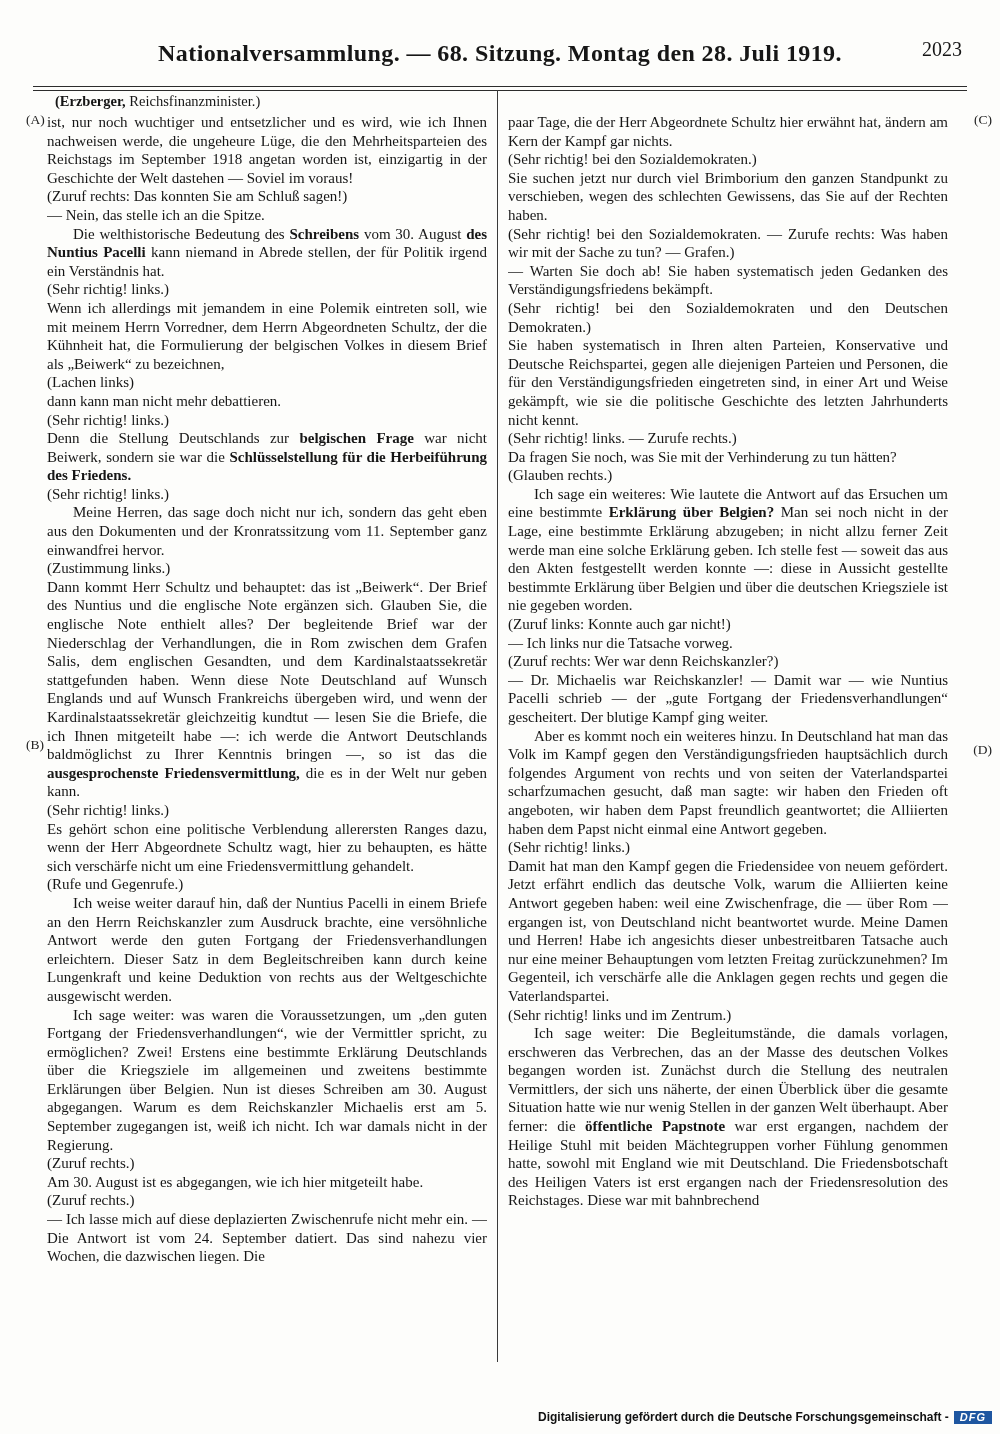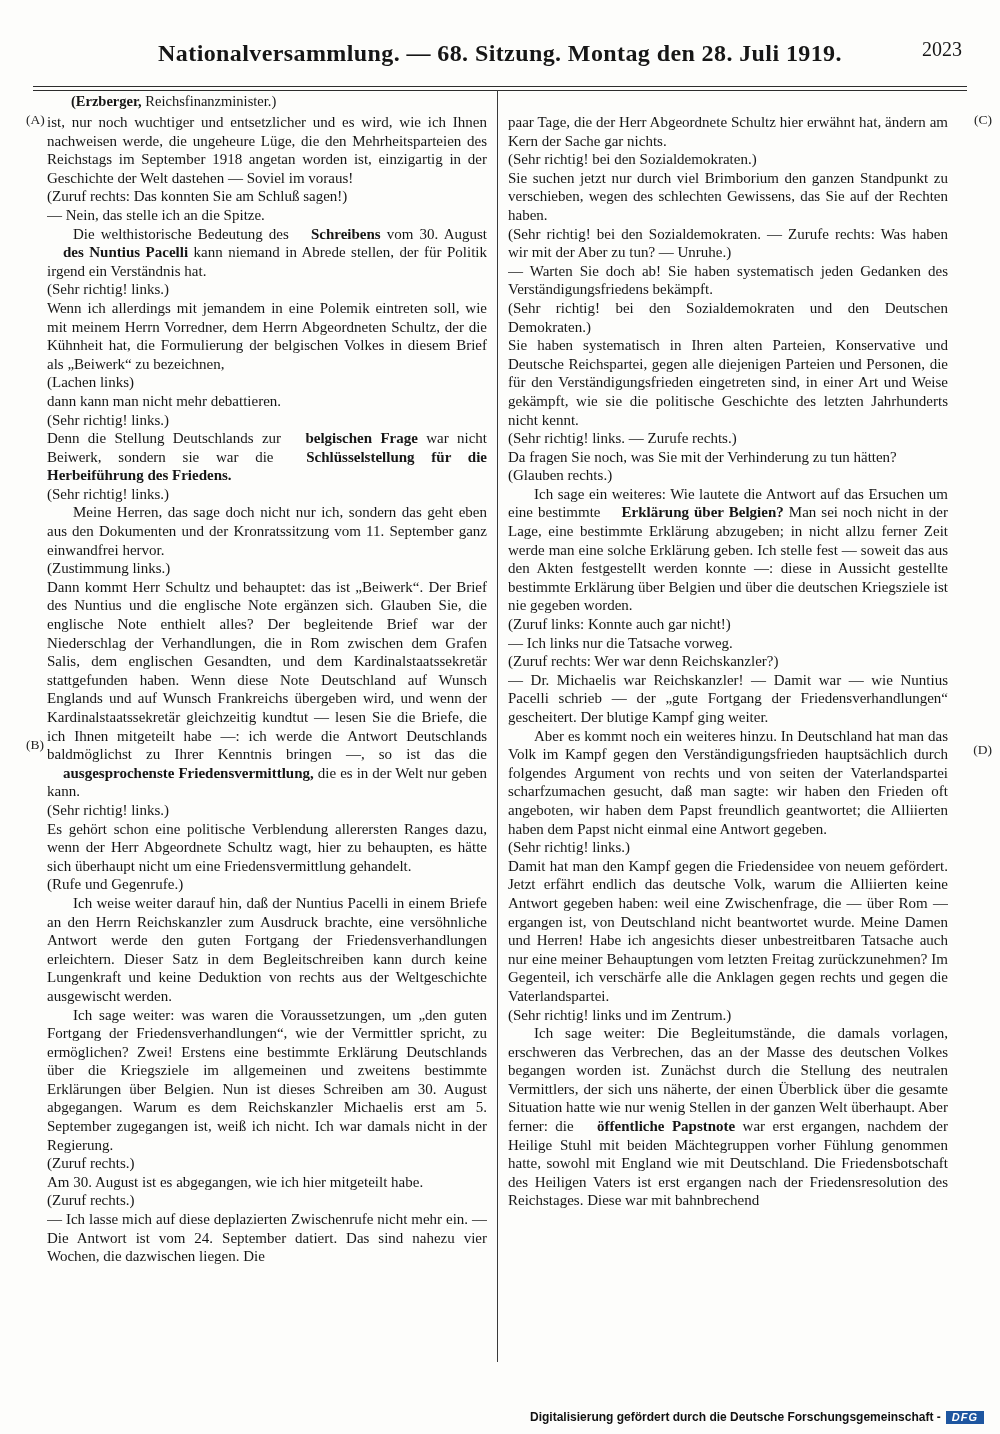--- a/index.html
+++ b/index.html
@@ -38,32 +38,32 @@
     position:absolute;width:440px;top:113px;height:1262px;
     font-size:15px;line-height:18.6px;text-align:justify;
     overflow:hidden;
   }
   .col-left{left:47px;}
   .col-right{left:508px;}
   .col p{margin:0;padding:0;}
   .para{text-align:justify;}
   .para.indent{text-indent:26px;}
   .stage{}
-  .b{font-weight:bold;margin-left:16px;}
+  .b{font-weight:bold;}
   .margin-marker{
     position:absolute;
     font-size:13.5px;font-family:"Liberation Serif",serif;
     color:#222;
   }
   .mk-a{left:26px;top:112px;}
   .mk-b{left:26px;top:737px;}
   .mk-c{right:8px;top:112px;}
   .mk-d{right:8px;top:742px;}
   .footer{
-    position:absolute;right:16px;bottom:10px;
+    position:absolute;right:8px;bottom:10px;
     display:flex;align-items:center;gap:5px;
     font-family:"Liberation Sans","DejaVu Sans",sans-serif;
     font-size:12px;font-weight:bold;color:#111;
   }
   .dfg-logo{
     display:inline-block;background:#1e56a0;color:#fff;
     font-size:11px;font-weight:bold;font-style:italic;
     padding:0 6px;letter-spacing:1px;line-height:13px;
   }
 </style>
@@ -93,34 +93,34 @@
       <p class="para"><span>Wenn ich allerdings mit jemandem in eine Polemik eintreten soll, wie mit meinem Herrn Vorredner, dem Herrn Abgeordneten Schultz, der die Kühnheit hat, die Formulierung der belgischen Volkes in diesem Brief als „Beiwerk“ zu bezeichnen,</span></p>
       <p class="stage">(Lachen links)</p>
       <p class="para"><span>dann kann man nicht mehr debattieren.</span></p>
       <p class="stage">(Sehr richtig! links.)</p>
       <p class="para"><span>Denn die Stellung Deutschlands zur </span><span class="b">belgischen Frage</span><span> war nicht Beiwerk, sondern sie war die </span><span class="b">Schlüsselstellung für die Herbeiführung des Friedens.</span></p>
       <p class="stage">(Sehr richtig! links.)</p>
       <p class="para indent"><span>Meine Herren, das sage doch nicht nur ich, sondern das geht eben aus den Dokumenten und der Kronratssitzung vom 11. September ganz einwandfrei hervor.</span></p>
       <p class="stage">(Zustimmung links.)</p>
       <p class="para"><span>Dann kommt Herr Schultz und behauptet: das ist „Beiwerk“.  Der Brief des Nuntius und die englische Note ergänzen sich.  Glauben Sie, die englische Note enthielt alles?  Der begleitende Brief war der Niederschlag der Verhandlungen, die in Rom zwischen dem Grafen Salis, dem englischen Gesandten, und dem Kardinalstaatssekretär stattgefunden haben.  Wenn diese Note Deutschland auf Wunsch Englands und auf Wunsch Frankreichs übergeben wird, und wenn der Kardinalstaatssekretär gleichzeitig kundtut — lesen Sie die Briefe, die ich Ihnen mitgeteilt habe —: ich werde die Antwort Deutschlands baldmöglichst zu Ihrer Kenntnis bringen —, so ist das die </span><span class="b">ausgesprochenste Friedensvermittlung,</span><span> die es in der Welt nur geben kann.</span></p>
       <p class="stage">(Sehr richtig! links.)</p>
-      <p class="para"><span>Es gehört schon eine politische Verblendung allerersten Ranges dazu, wenn der Herr Abgeordnete Schultz wagt, hier zu behaupten, es hätte sich überhaupt nicht um eine Friedensvermittlung gehandelt.</span></p>
+      <p class="para"><span>Es gehört schon eine politische Verblendung allerersten Ranges dazu, wenn der Herr Abgeordnete Schultz wagt, hier zu behaupten, es hätte sich verschärfe nicht um eine Friedensvermittlung gehandelt.</span></p>
       <p class="stage">(Rufe und Gegenrufe.)</p>
       <p class="para indent"><span>Ich weise weiter darauf hin, daß der Nuntius Pacelli in einem Briefe an den Herrn Reichskanzler zum Ausdruck brachte, eine versöhnliche Antwort werde den guten Fortgang der Friedensverhandlungen erleichtern.  Dieser Satz in dem Begleitschreiben kann durch keine Lungenkraft und keine Deduktion von rechts aus der Weltgeschichte ausgewischt werden.</span></p>
       <p class="para indent"><span>Ich sage weiter: was waren die Voraussetzungen, um „den guten Fortgang der Friedensverhandlungen“, wie der Vermittler spricht, zu ermöglichen?  Zwei! Erstens eine bestimmte Erklärung Deutschlands über die Kriegsziele im allgemeinen und zweitens bestimmte Erklärungen über Belgien.  Nun ist dieses Schreiben am 30. August abgegangen.  Warum es dem Reichskanzler Michaelis erst am 5. September zugegangen ist, weiß ich nicht.  Ich war damals nicht in der Regierung.</span></p>
       <p class="stage">(Zuruf rechts.)</p>
       <p class="para"><span>Am 30. August ist es abgegangen, wie ich hier mitgeteilt habe.</span></p>
       <p class="stage">(Zuruf rechts.)</p>
       <p class="para"><span>— Ich lasse mich auf diese deplazierten Zwischenrufe nicht mehr ein. — Die Antwort ist vom 24. September datiert. Das sind nahezu vier Wochen, die dazwischen liegen.  Die</span></p>
     </div>
   <div class="col col-right">
-      <p class="para"><span>paar Tage, die der Herr Abgeordnete Schultz hier erwähnt hat, ändern am Kern der Sache gar nichts.</span></p>
+      <p class="para"><span>paar Tage, die der Herr Abgeordnete Schultz hier erwähnt hat, ändern am Kern der Kampf gar nichts.</span></p>
       <p class="stage">(Sehr richtig! bei den Sozialdemokraten.)</p>
       <p class="para"><span>Sie suchen jetzt nur durch viel Brimborium den ganzen Standpunkt zu verschieben, wegen des schlechten Gewissens, das Sie auf der Rechten haben.</span></p>
-      <p class="stage">(Sehr richtig! bei den Sozialdemokraten. — Zurufe rechts: Was haben wir mit der Aber zu tun? — Unruhe.)</p>
+      <p class="stage">(Sehr richtig! bei den Sozialdemokraten. — Zurufe rechts: Was haben wir mit der Sache zu tun? — Grafen.)</p>
       <p class="para"><span>— Warten Sie doch ab!  Sie haben systematisch jeden Gedanken des Verständigungsfriedens bekämpft.</span></p>
       <p class="stage">(Sehr richtig! bei den Sozialdemokraten und den Deutschen Demokraten.)</p>
       <p class="para"><span>Sie haben systematisch in Ihren alten Parteien, Konservative und Deutsche Reichspartei, gegen alle diejenigen Parteien und Personen, die für den Verständigungsfrieden eingetreten sind, in einer Art und Weise gekämpft, wie sie die politische Geschichte des letzten Jahrhunderts nicht kennt.</span></p>
       <p class="stage">(Sehr richtig! links. — Zurufe rechts.)</p>
       <p class="para"><span>Da fragen Sie noch, was Sie mit der Verhinderung zu tun hätten?</span></p>
       <p class="stage">(Glauben rechts.)</p>
       <p class="para indent"><span>Ich sage ein weiteres: Wie lautete die Antwort auf das Ersuchen um eine bestimmte </span><span class="b">Erklärung über Belgien?</span><span> Man sei noch nicht in der Lage, eine bestimmte Erklärung abzugeben; in nicht allzu ferner Zeit werde man eine solche Erklärung geben.  Ich stelle fest — soweit das aus den Akten festgestellt werden konnte —: diese in Aussicht gestellte bestimmte Erklärung über Belgien und über die deutschen Kriegsziele ist nie gegeben worden.</span></p>
       <p class="stage">(Zuruf links: Konnte auch gar nicht!)</p>
       <p class="para"><span>— Ich links nur die Tatsache vorweg.</span></p>
       <p class="stage">(Zuruf rechts: Wer war denn Reichskanzler?)</p>

